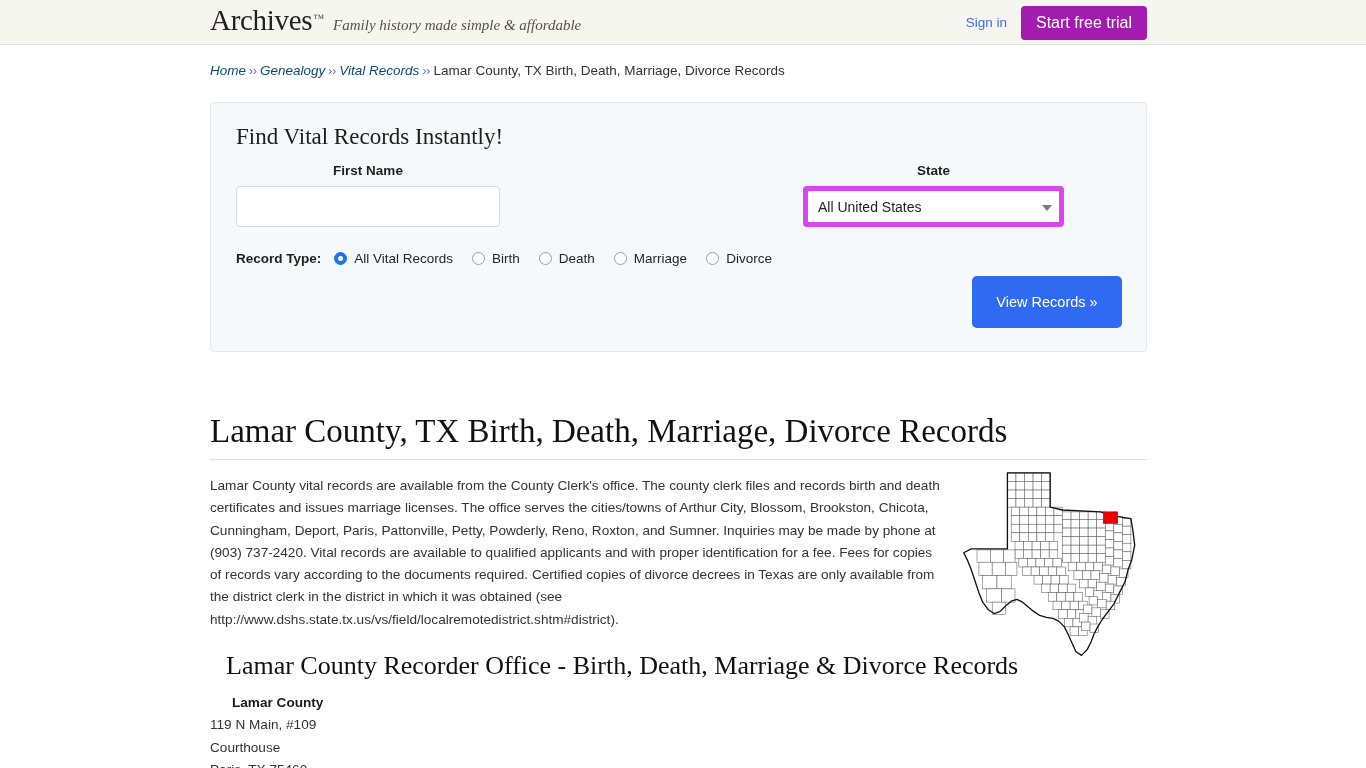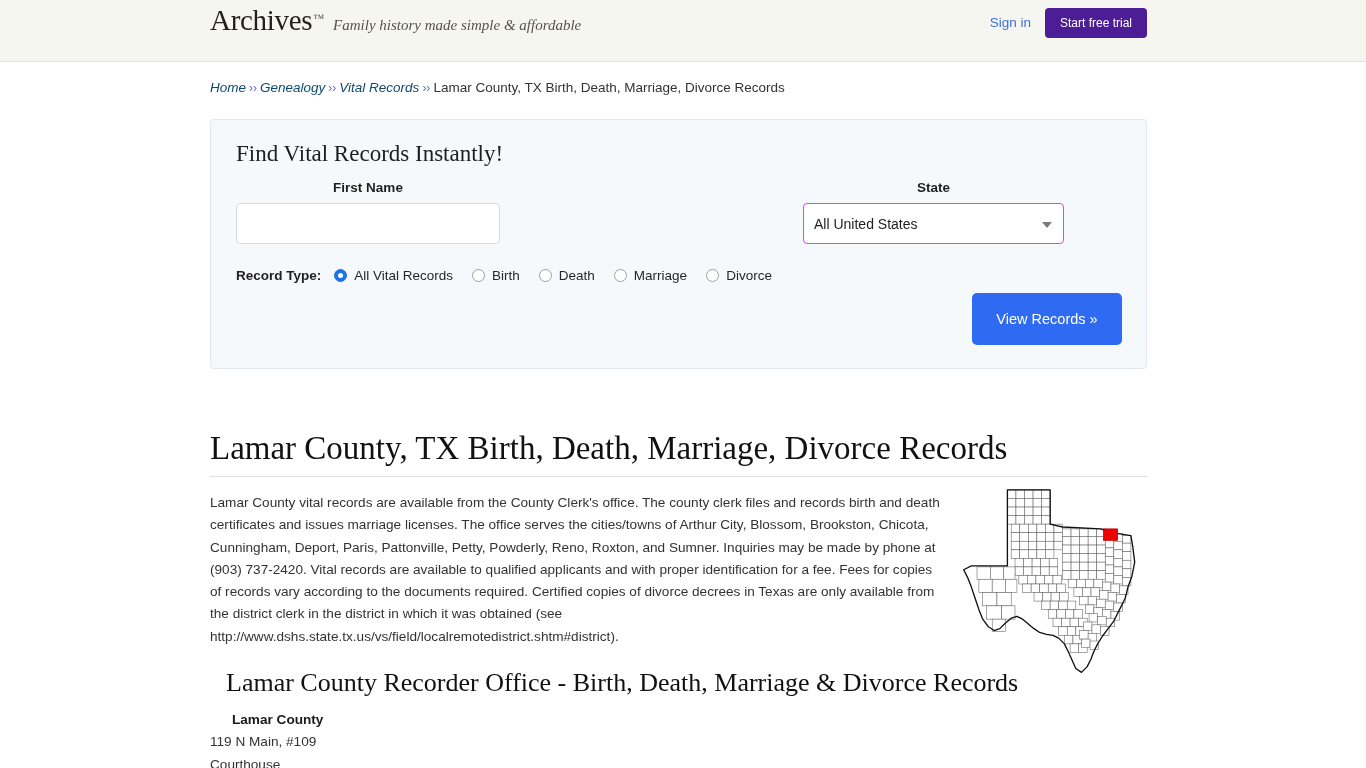--- a/index.html
+++ b/index.html
@@ -9,21 +9,21 @@
     width: 1366px;
     height: 768px;
     overflow: hidden;
     background: #ffffff;
     font-family: "Liberation Sans", sans-serif;
   }
 
   
   .topbar {
     position: relative;
-    height: 62px;
+    height: 45px;
     background: #f6f6f1;
     border-bottom: 1px solid #e2e2dc;
   }
   .brand-wrap {
     position: absolute;
     left: 210px;
     top: 6px;
     display: flex;
     align-items: baseline;
   }
@@ -60,23 +60,23 @@
     align-items: center;
     gap: 14px;
   }
   .signin-link {
     color: #3d6ee0;
     font-size: 13.5px;
     text-decoration: none;
     cursor: pointer;
   }
   .trial-btn {
-    background: #4c1d95;
+    background: #a21caf;
     color: #ffffff;
-    font-size: 12px;
+    font-size: 16px;
     border: none;
     border-radius: 4px;
     padding: 9px 15px;
     cursor: pointer;
     font-family: "Liberation Sans", sans-serif;
     line-height: 1;
   }
 
   
   .page {
@@ -156,21 +156,21 @@
     outline: none;
   }
   .select-wrap {
     position: relative;
     width: 100%;
     height: 41px;
   }
   .select-input {
     width: 100%;
     height: 41px;
-    border: 1px solid #d946ef;
+    border: 5px solid #d946ef;
     border-radius: 4px;
     background: #ffffff;
     font-size: 14px;
     padding: 0 28px 0 10px;
     display: flex;
     align-items: center;
     color: #1f1f1f;
     cursor: pointer;
   }
   .select-caret {

